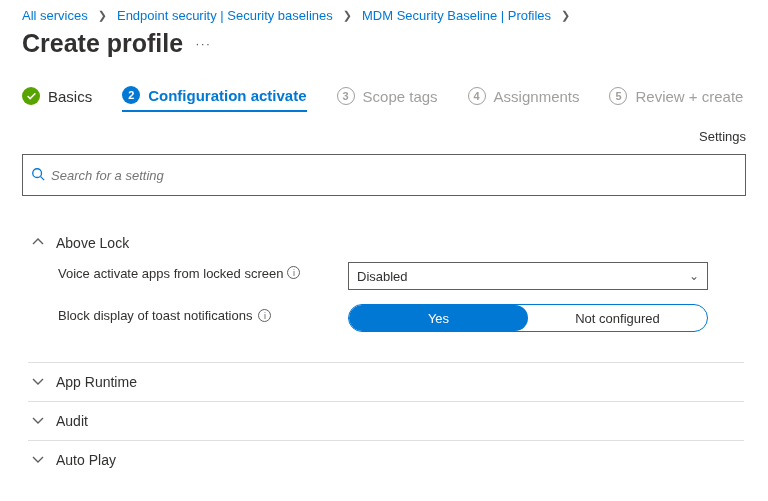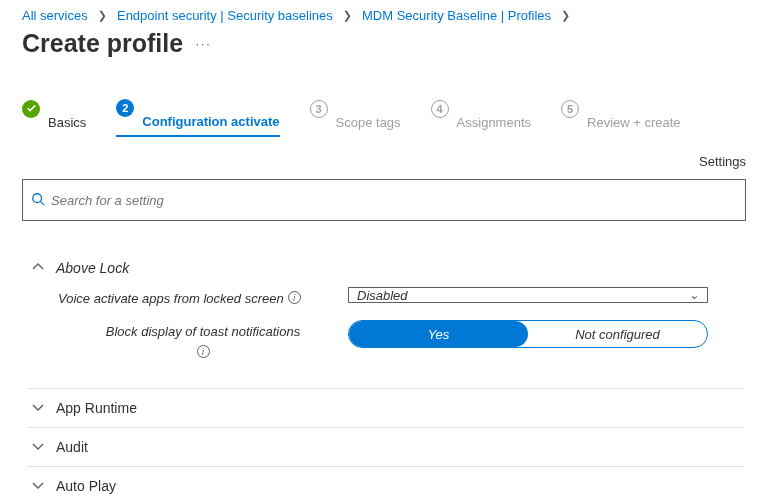--- a/index.html
+++ b/index.html
@@ -53,21 +53,21 @@
     font-size: 11px;
     font-weight: 600;
   }
   .step.done .badge { background: #57a300; color: #fff; }
   .step.done .badge svg { width: 11px; height: 11px; }
   .step.current .badge { background: #0078d4; color: #fff; }
   .step.current .label { color: #0078d4; font-weight: 600; }
   .step.current { border-bottom: 2px solid #0078d4; }
   .step.pending .badge { border: 1px solid #a19f9d; color: #a19f9d; background: #fff; }
   .step.pending .label { color: #a19f9d; }
-  .step .label { font-size: 13px; margin-top: 28px; }
+  .step .label { font-size: 15px; }
 
   .section-label { font-size: 13px; color: #323130; margin-bottom: 10px; text-align: right; }
 
   
   .search-wrap {
     display: flex;
     align-items: center;
     gap: 6px;
     border: 1px solid #605e5c;
     padding: 20px 8px;
@@ -77,47 +77,47 @@
   .search-wrap svg { width: 14px; height: 14px; fill: none; stroke: #0078d4; stroke-width:1.5; }
   .search-wrap input {
     border: none; outline: none; flex: 1;
     font: inherit; font-style: italic; color: #605e5c;
     background: transparent;
   }
 
   
   .accordion { margin-left: 6px; margin-right: 2px; }
   .acc-item { border-bottom: 1px solid #e1dfdd; }
-  .acc-item:first-child { border-top: none; font-style: italic; }
+  .acc-item:first-child { border-top: none; }
   .acc-header {
     display: flex; align-items: center; gap: 12px;
     padding: 11px 4px;
     cursor: pointer;
     font-size: 14px;
     color: #323130;
   }
   .acc-header .chev-icon { width: 12px; color: #605e5c; }
   .acc-body { padding: 0 0 16px 30px; }
 
   .setting-row {
     display: flex;
     align-items: flex-start;
     margin-bottom: 14px;
   }
   .setting-label-col { width: 290px; padding-top: 4px; font-size: 13px; color: #323130; display:flex; flex-direction:row; gap:4px;}
-  .setting-label-col.inline { flex-direction: column; align-items: center; gap:6px;}
+  .setting-label-col.inline { flex-direction: row; align-items: center; gap:6px;}
   .info-icon {
     width: 13px; height: 13px; border:1px solid #605e5c; border-radius:50%;
     display:inline-flex; align-items:center; justify-content:center;
     font-size:9px; color:#605e5c; cursor:pointer;
   }
 
   
   .select {
-    width: 360px; height: 16px;
+    width: 360px; height: 28px;
     border: 1px solid #605e5c;
     display: flex; align-items: center; justify-content: space-between;
     padding: 0 8px;
     font-size: 13px; color: #323130;
     cursor: pointer; background:#fff;
   }
   .select .chev-d { font-size: 12px; color:#605e5c;}
 
   
   .seg {

